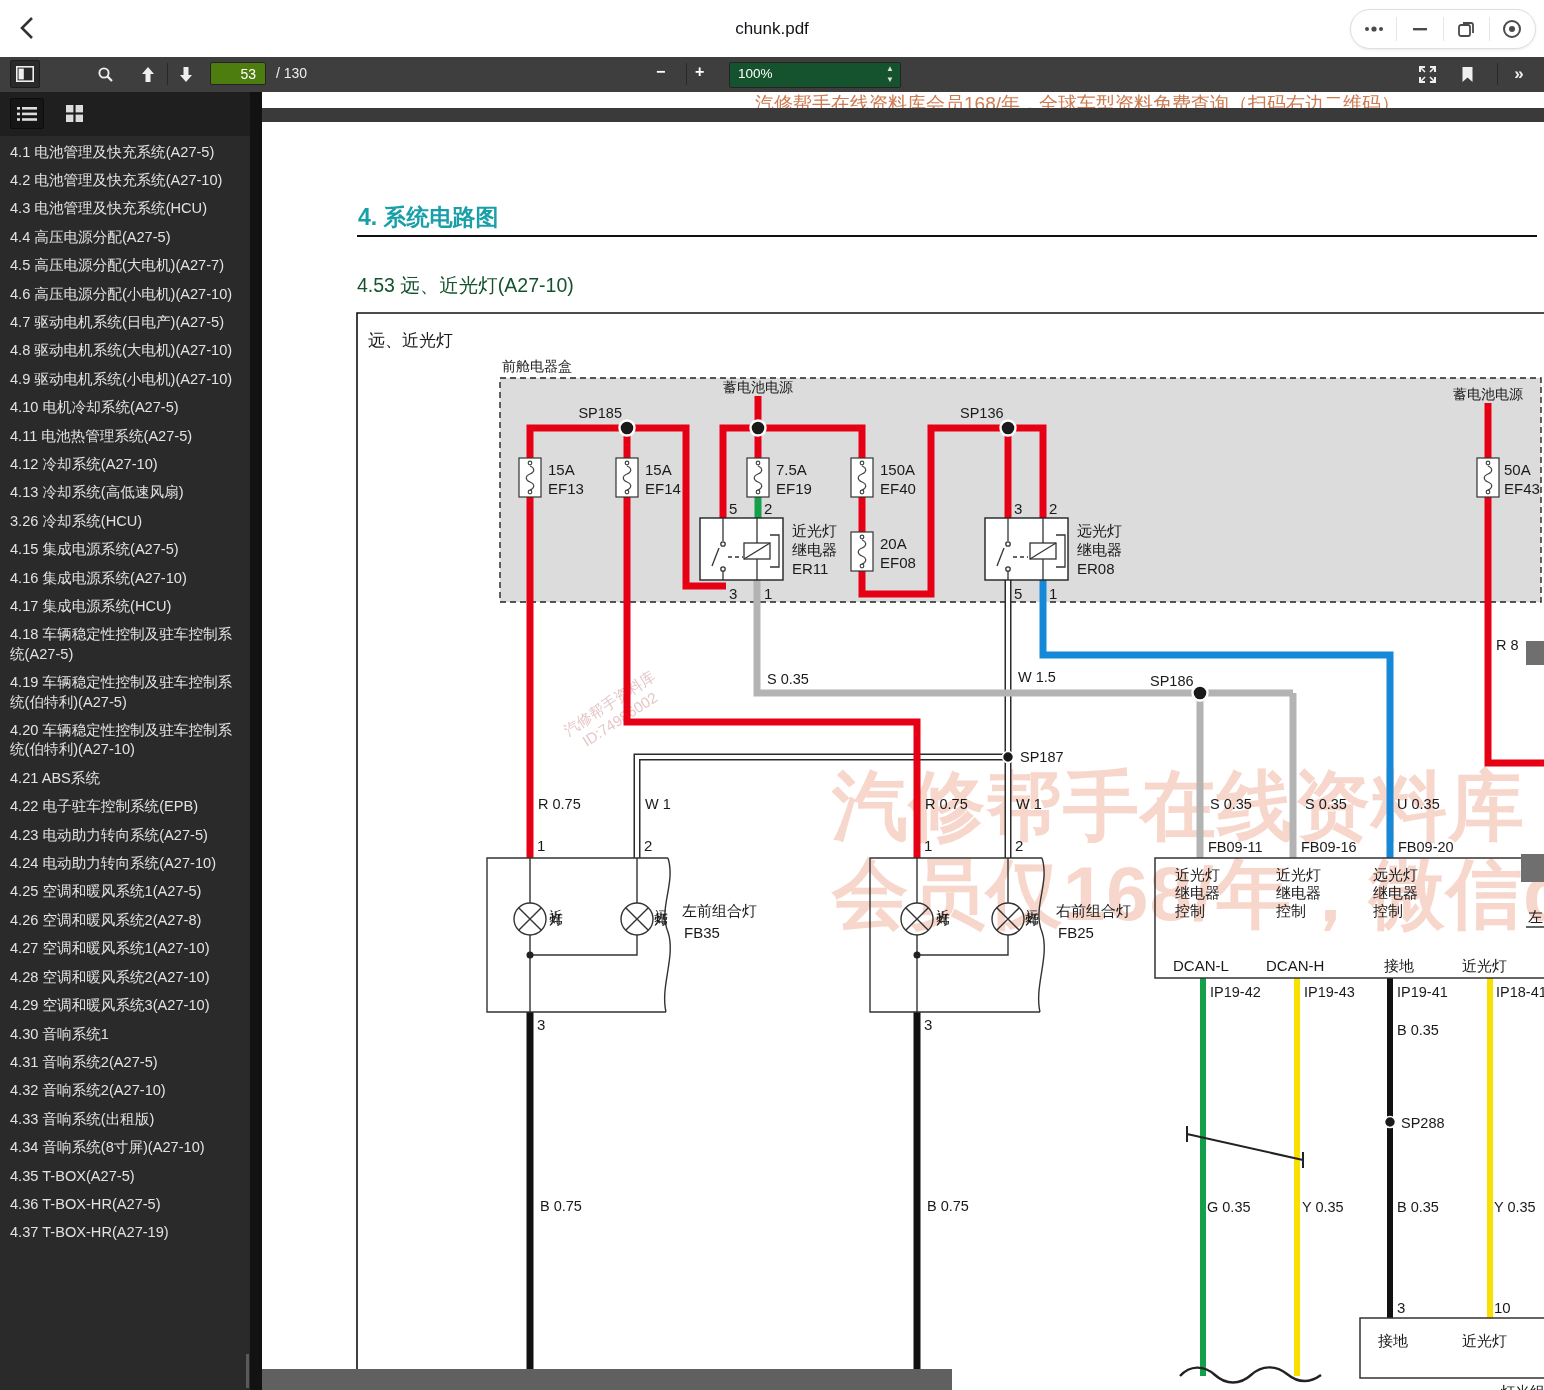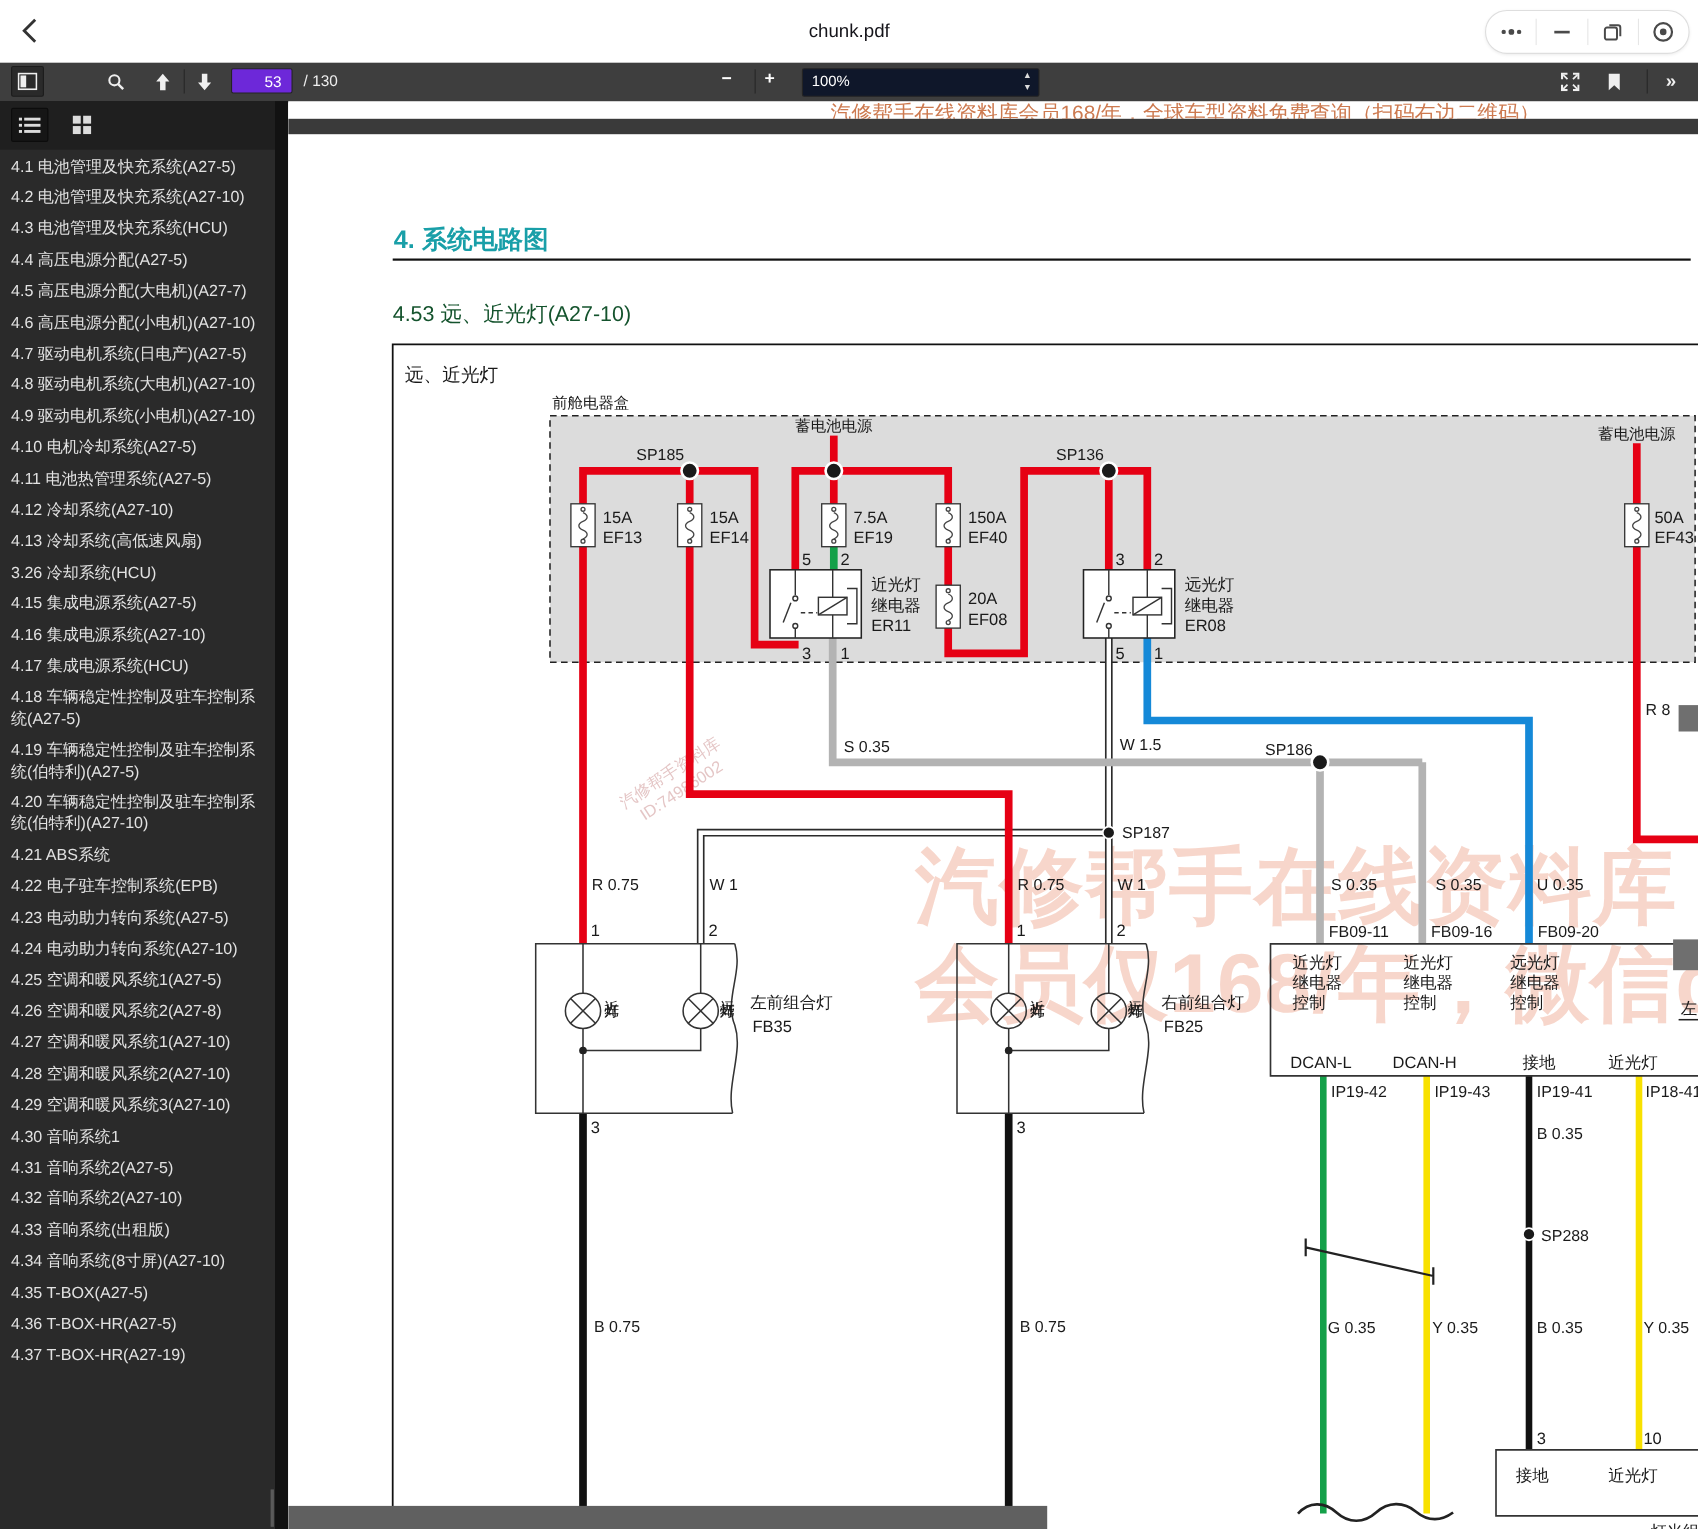--- a/index.html
+++ b/index.html
@@ -13,27 +13,27 @@
     box-shadow:0 1px 3px rgba(0,0,0,.08);}
   .pill .seg{flex:1;height:24px;display:flex;align-items:center;justify-content:center;
     border-right:1px solid #e6e6e6;}
   .pill .seg:last-child{border-right:none;}
   .toolbar{position:absolute;left:0;top:57px;width:1544px;height:35px;background:#3e3e3e;
     border-bottom:1px solid #181818;}
   .tb-btn{position:absolute;top:3px;width:30px;height:28px;display:flex;align-items:center;
     justify-content:center;border-radius:2px;cursor:pointer;}
   .tb-btn.active{background:#2a2a2a;border:1px solid #1c1c1c;box-sizing:border-box;}
   .tb-divider{position:absolute;top:6px;width:1px;height:22px;background:#272727;}
-  .page-input{position:absolute;left:210px;top:5px;width:56px;height:23px;background:#6d28d9;
+  .page-input{position:absolute;left:210px;top:5px;width:56px;height:23px;background:#4d7c0f;
     border:1px solid #242424;border-radius:2px;color:#fff;font-size:14px;text-align:right;
     padding:0 9px 0 0;box-sizing:border-box;}
   .page-total{position:absolute;left:276px;top:8px;color:#efefef;font-size:14px;}
   .zoom-txt{position:absolute;top:6px;color:#fff;font-size:16px;font-weight:bold;cursor:pointer;}
-  .zoom-select{position:absolute;left:729px;top:5px;width:170px;height:24px;background:#0f172a;
-    border:1px solid #242424;border-radius:2px;color:#fff;font-size:13.5px;cursor:pointer;padding-left:44px;}
+  .zoom-select{position:absolute;left:729px;top:5px;width:170px;height:24px;background:#14532d;
+    border:1px solid #242424;border-radius:2px;color:#fff;font-size:13.5px;cursor:pointer;}
   .zoom-select .zv{position:absolute;left:8px;top:3px;}
   .zoom-select .spin{position:absolute;right:6px;top:0;font-size:8px;color:#ddd;line-height:11px;}
   .sidebar{position:absolute;left:0;top:92px;width:250px;height:1342px;background:#2a2a2a;}
   .sb-head{position:absolute;left:0;top:0;width:250px;height:44px;background:#1f1f1f;}
   .sb-btn{position:absolute;top:6px;width:34px;height:31px;display:flex;align-items:center;
     justify-content:center;border-radius:2px;cursor:pointer;}
   .sb-btn.active{background:#161616;border:1px solid #0c0c0c;box-sizing:border-box;}
   .toc{position:absolute;left:0;top:46px;width:250px;height:1252px;overflow:hidden;}
   .toc-item{padding:4.5px 8px 4.5px 10px;font-size:14.6px;line-height:19.4px;color:#e2e2e2;
     cursor:pointer;}

